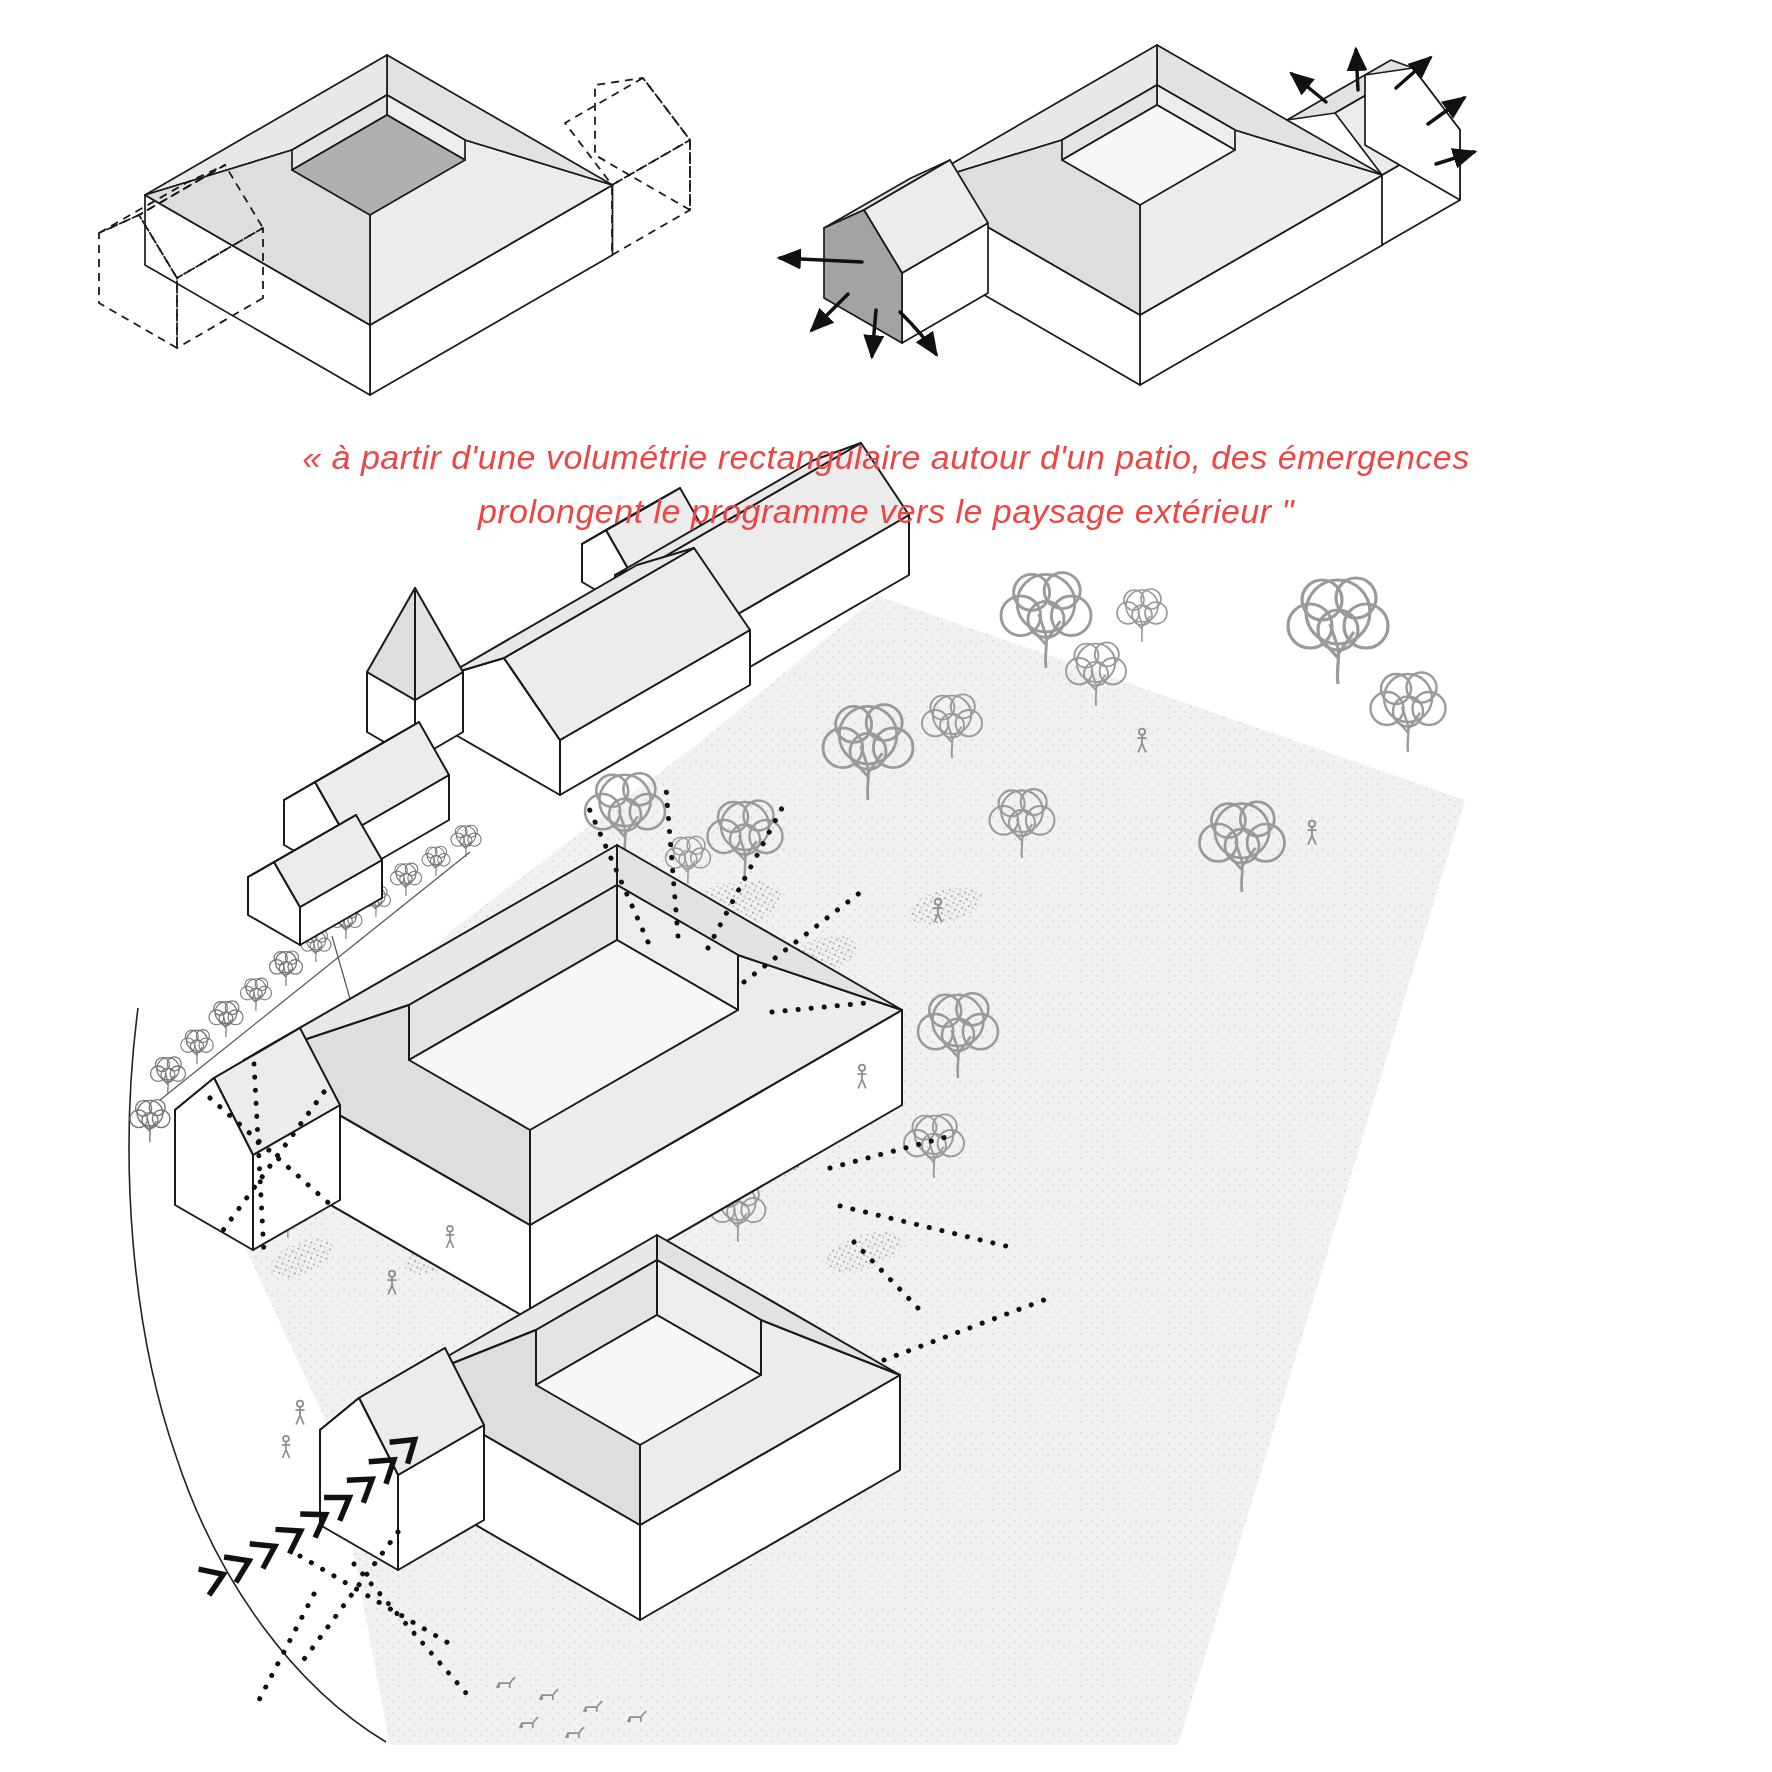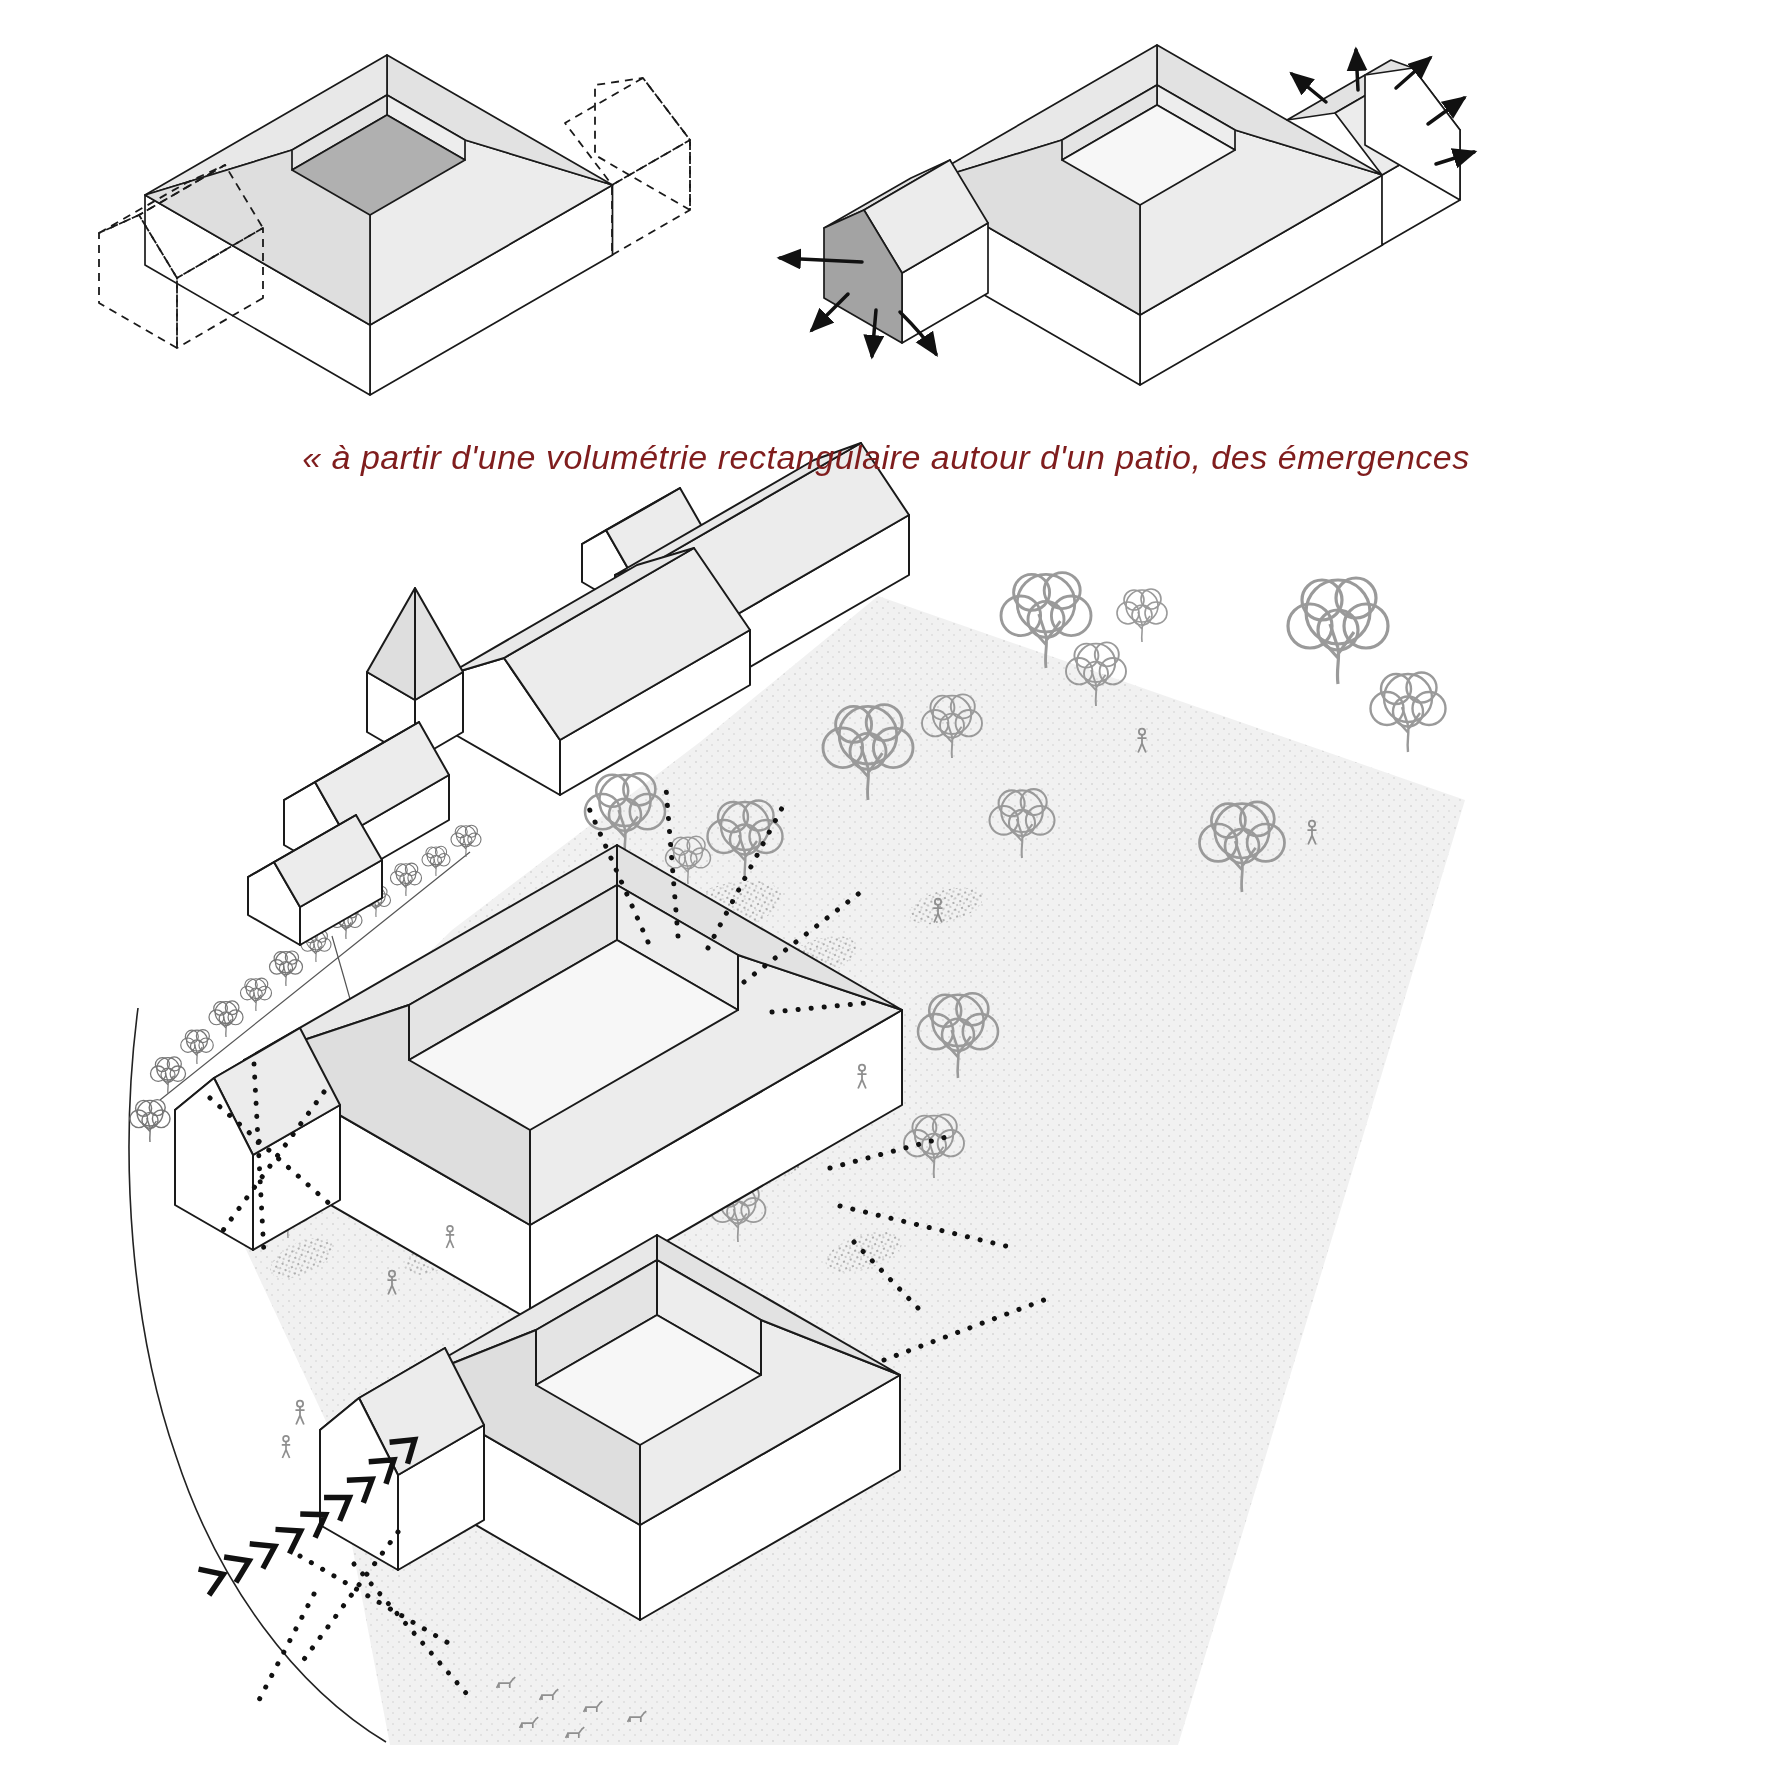--- a/index.html
+++ b/index.html
@@ -1,19 +1,19 @@
 <!DOCTYPE html>
 <html><head>
 <meta charset="utf-8">
 <style>
   html,body{margin:0;padding:0;background:#fff;}
   body{width:1772px;height:1772px;position:relative;overflow:hidden;
        font-family:"Liberation Sans", sans-serif;}
   .caption{position:absolute;top:430px;left:0;width:1772px;text-align:center;
-           color:#7f1d1d;font-style:italic;font-size:34px;line-height:54px;
+           color:#ef4444;font-style:italic;font-size:34px;line-height:54px;
            letter-spacing:.5px;}
   svg{position:absolute;top:0;left:0;}
   
   .ln  {stroke:#1a1a1a;stroke-width:2;stroke-linejoin:round;}
   .ln2 {stroke:#1a1a1a;stroke-width:1.7;stroke-linejoin:round;}
   .w   {fill:#ffffff;}
   .r1  {fill:#ececec;} .r2{fill:#e2e2e2;} .r3{fill:#e8e8e8;} .r4{fill:#dedede;}
   .if1 {fill:#ededed;} .if2{fill:#e4e4e4;}
   .cf  {fill:#f7f7f7;}
   .dash{fill:none;stroke:#1a1a1a;stroke-width:1.8;stroke-dasharray:8 6;stroke-linejoin:round;}
@@ -320,13 +320,14 @@
       <use href="#deerSym" class="deer" transform="translate(592,1712) scale(1.2)"></use>
       <use href="#deerSym" class="deer" transform="translate(636,1722) scale(1.2)"></use>
       <use href="#deerSym" class="deer" transform="translate(528,1728) scale(1.2)"></use>
       <use href="#deerSym" class="deer" transform="translate(574,1738) scale(1.2)"></use>
     </g>
   </g>
 </svg>
 
 <div class="caption">
   <div>« à partir d'une volumétrie rectangulaire autour d'un patio, des émergences</div>
+  <div>prolongent le programme vers le paysage extérieur "</div>
 </div>
 
 </body></html>

